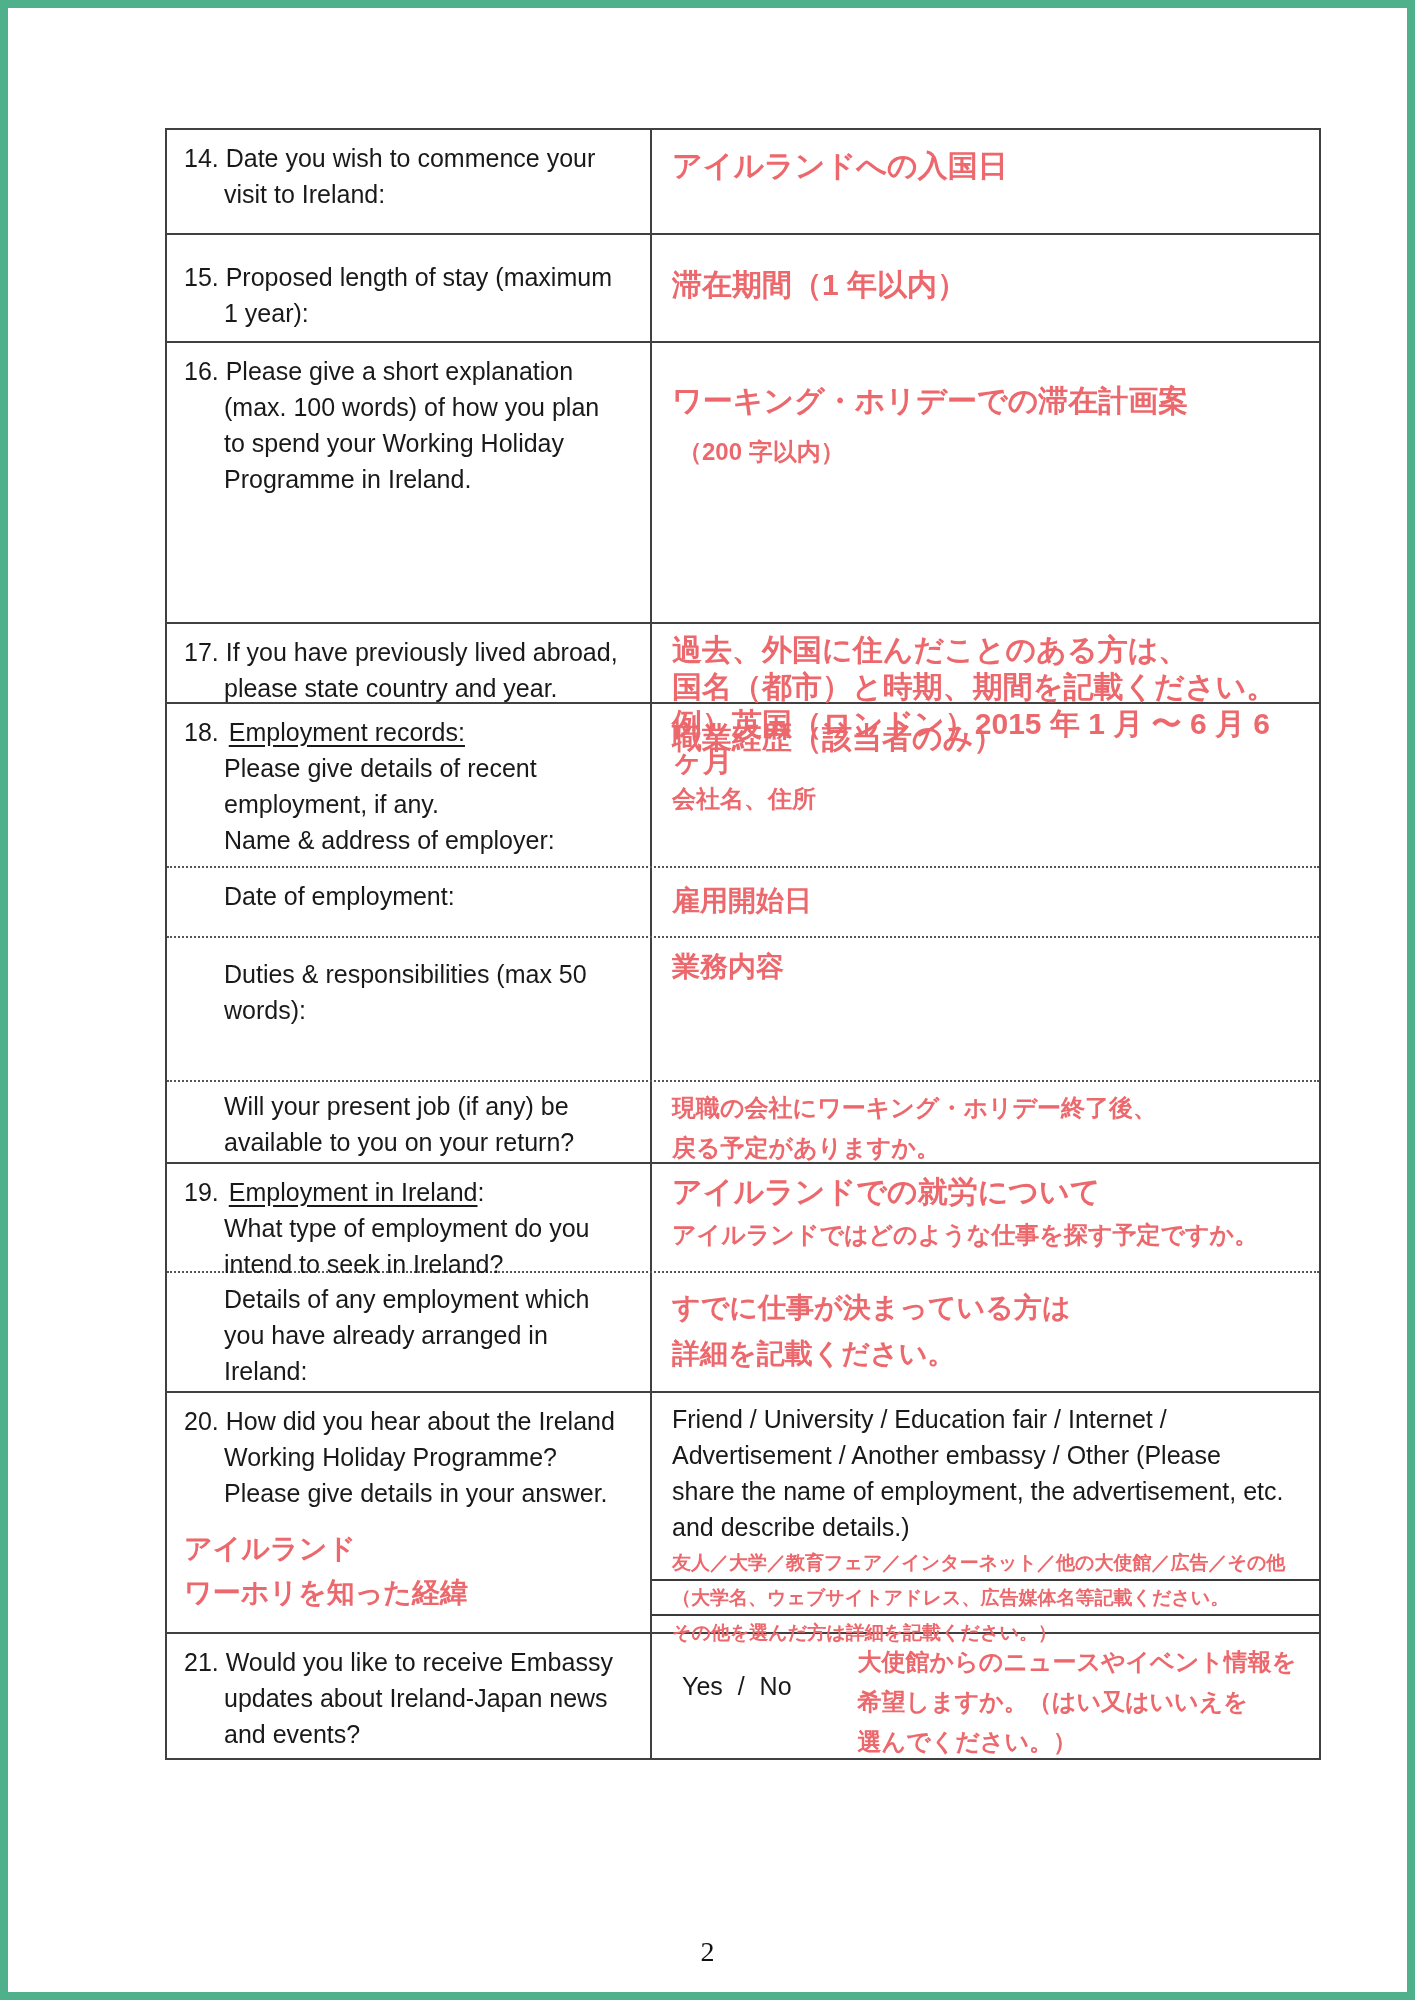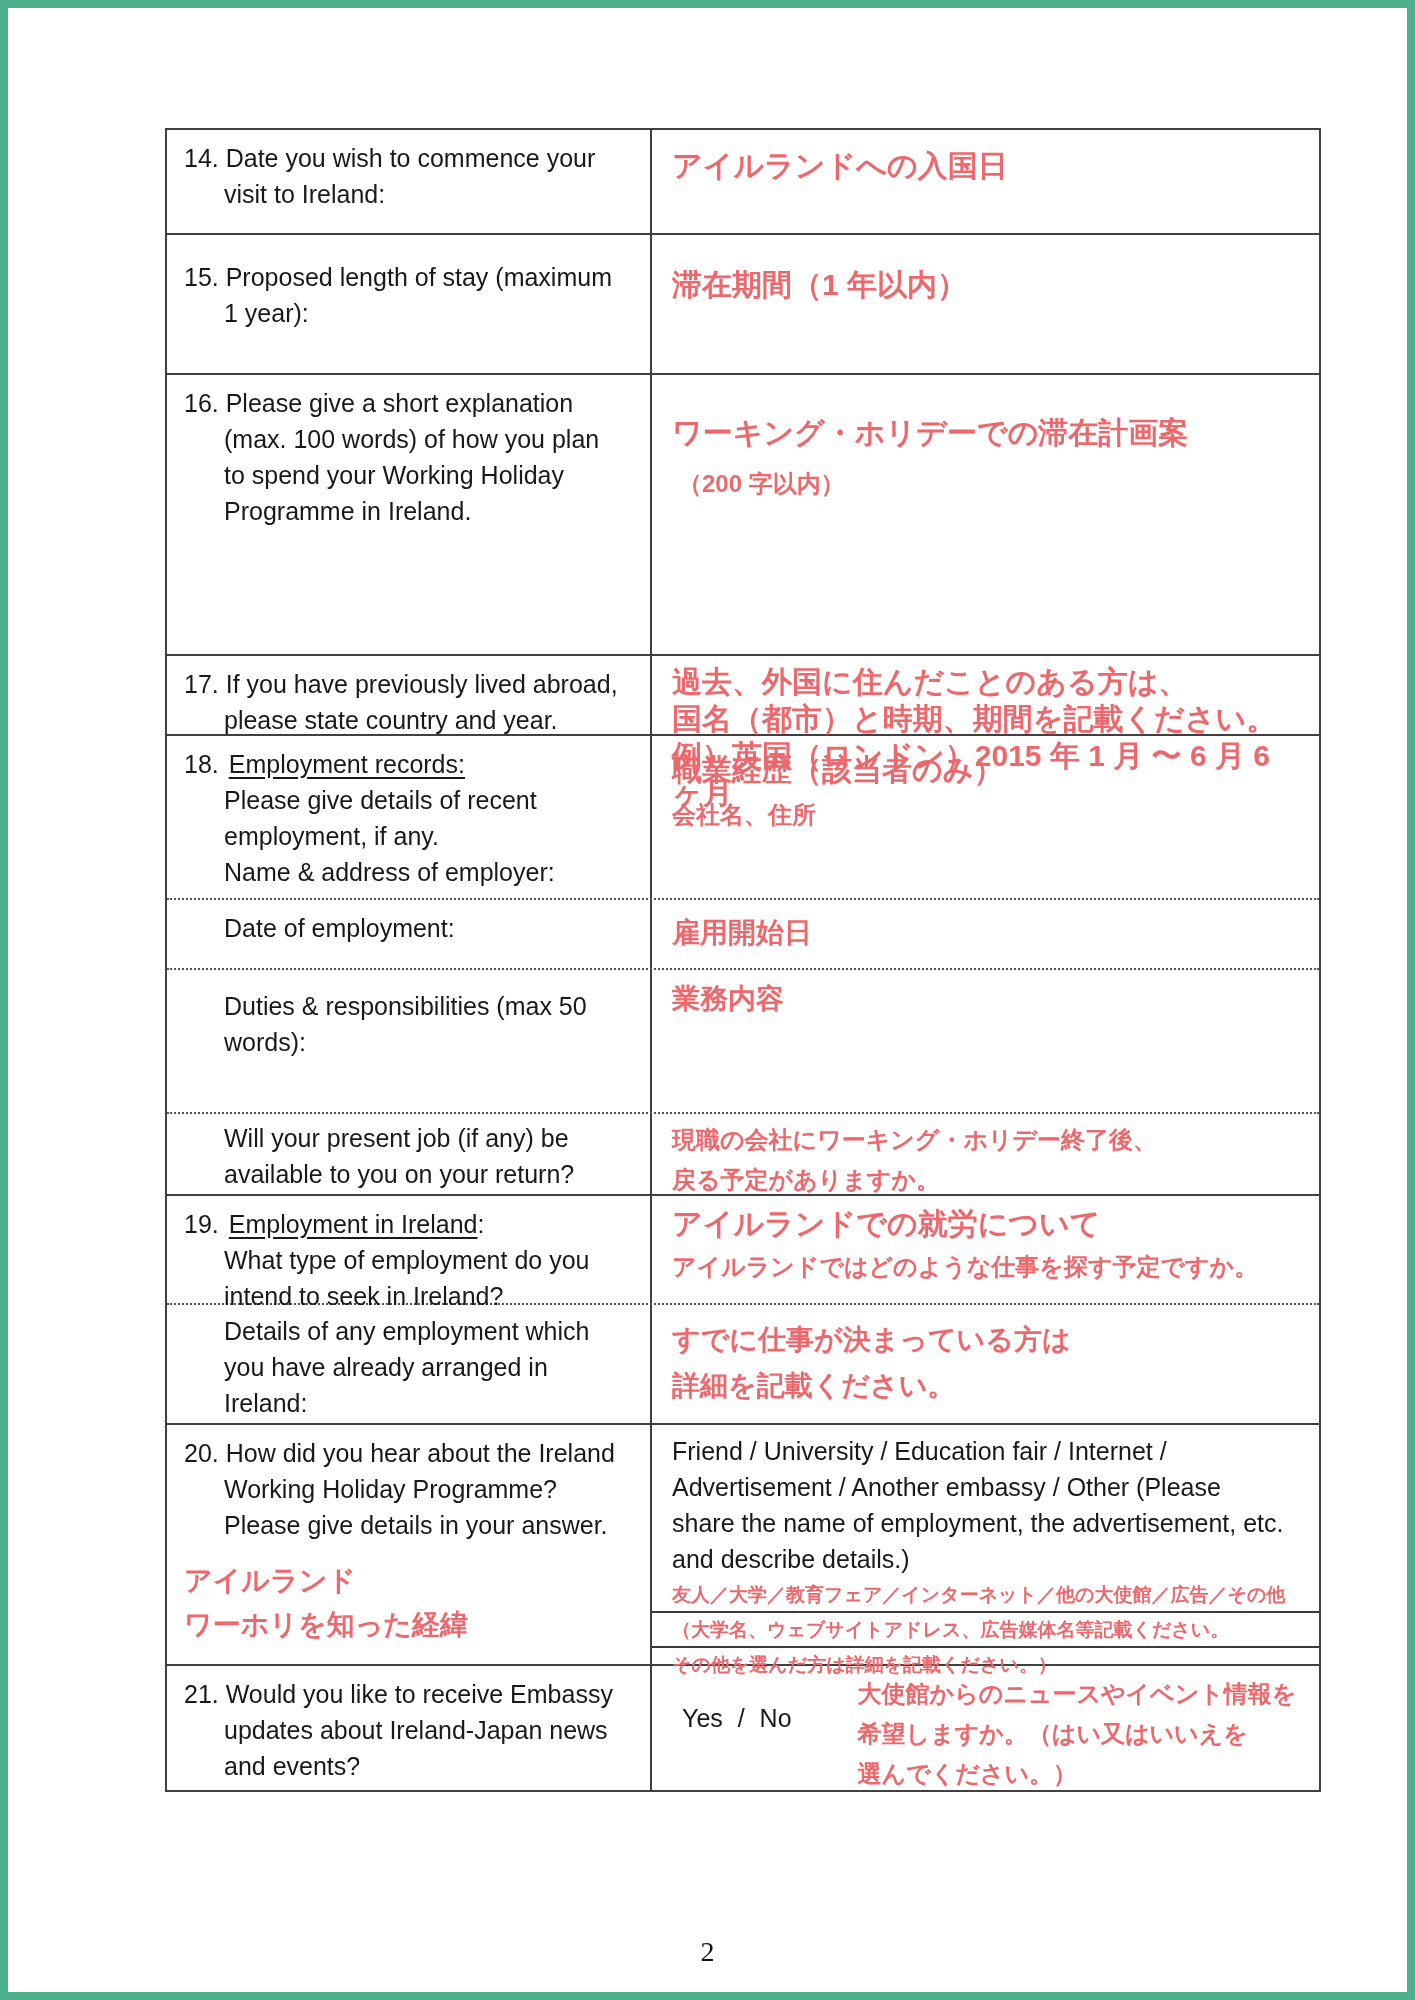--- a/index.html
+++ b/index.html
@@ -24,33 +24,33 @@
   .u{text-decoration:underline;text-underline-offset:4px;}
   .numgap{margin-left:10px;}
   .red{color:#ec686c;}
   .jp-h{font-size:30px;font-weight:700;line-height:40px;color:#ec686c;}
   .jp-m{font-size:28px;font-weight:700;line-height:46px;color:#ec686c;}
   .jp-s{font-size:30px;font-weight:600;line-height:37px;color:#ec686c;}
   .jp-note{font-size:24px;font-weight:600;line-height:34px;color:#ec686c;}
   .jp-xs{font-size:19px;font-weight:600;line-height:27px;color:#ec686c;}
   .rule{border-top:2px solid #3a3a3a;margin:3px -16px 3px -20px;height:0;}
   
-  .r14{height:103px}.r15{height:140px}.r16{height:281px}.r17{height:80px}
+  .r14{height:103px}.r15{height:108px}.r16{height:281px}.r17{height:80px}
   .r18a{height:164px}.r18b{height:70px}.r18c{height:144px}.r18d{height:82px}
   .r19a{height:109px}.r19b{height:120px}.r20{height:241px}.r21{height:126px}
   
   .r14 .right{padding-top:16px}
   .r15 .left{padding-top:24px}
   .r15 .right{padding-top:30px}
   .r16 .right{padding-top:38px}
   .r16 .jp-note{margin-top:14px;padding-left:6px;}
   .r17 .left{padding-top:10px}
   .r17 .right{padding-top:7px}
   .r18a .right{padding-top:14px}
-  .r18a .jp-note{margin-top:8px;}
+  .r18a .jp-note{margin-top:24px;}
   .r18b .right{padding-top:10px}
   .r18c .left{padding-top:18px}
   .r18c .right{padding-top:6px}
   .r18d .left{padding-top:6px}
   .r18d .right{padding-top:6px}
   .r18d .jp-note{line-height:40px;}
   .r19a .right{padding-top:8px}
   .r19a .jp-note{margin-top:6px;}
   .r19b .left{padding-top:8px}
   .r19b .right{padding-top:12px}

